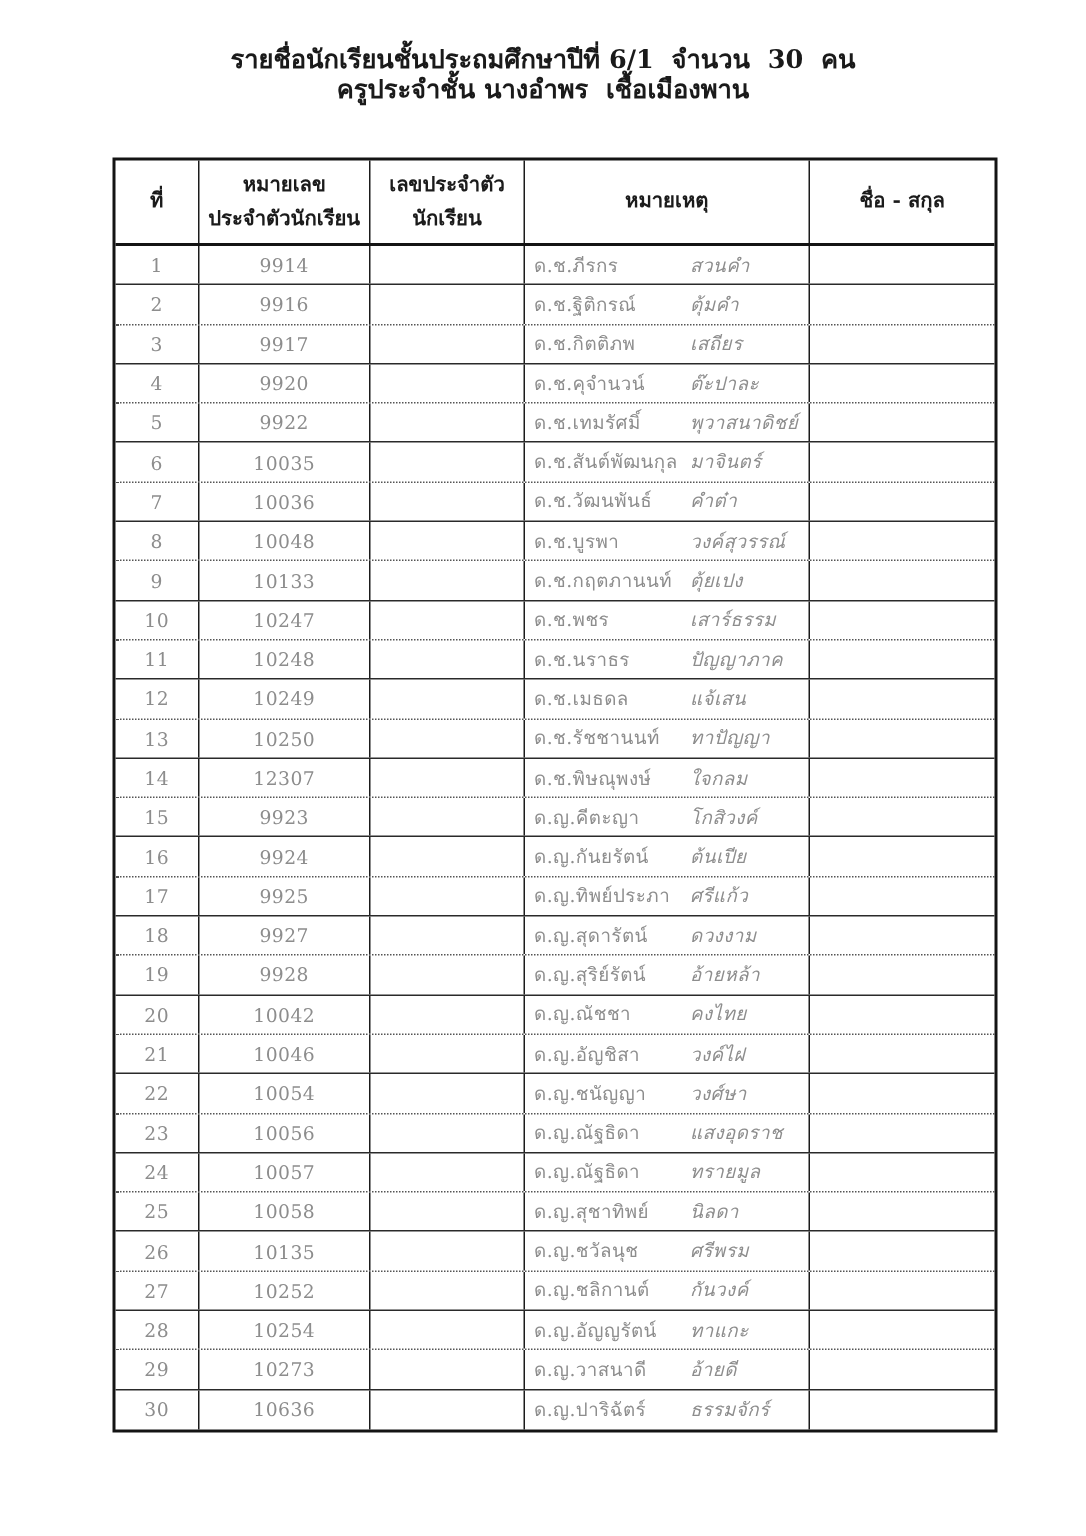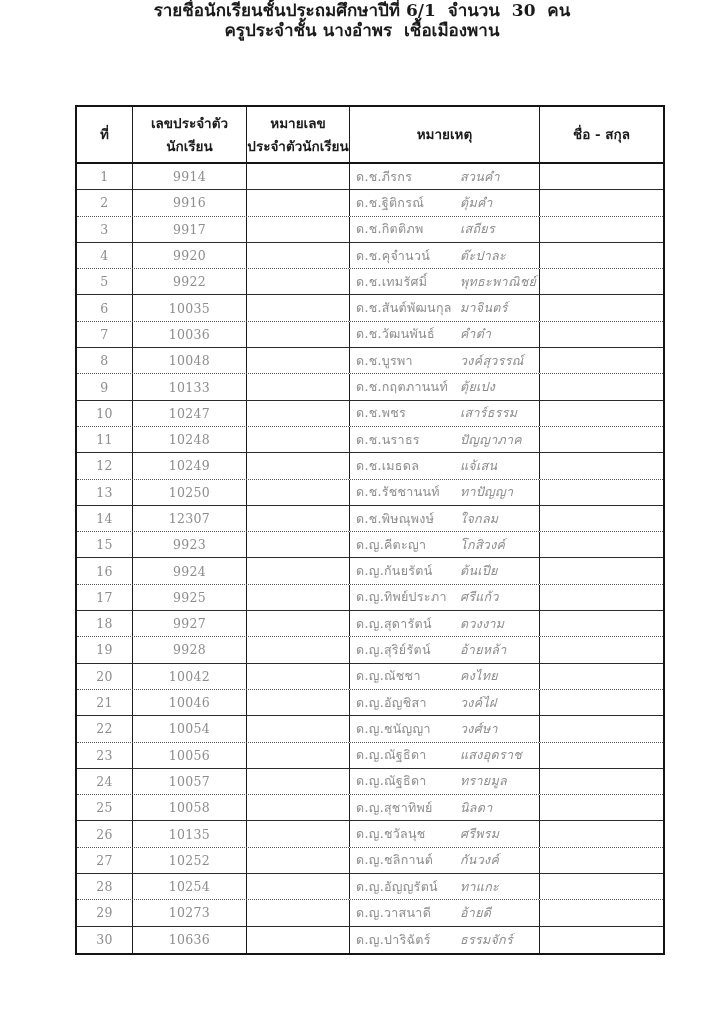--- a/index.html
+++ b/index.html
@@ -8,21 +8,21 @@
     background:#ffffff;
     font-family:"DejaVu Serif","Liberation Serif",serif;
     -webkit-font-smoothing:antialiased;
   }
   .page { position:relative; width:724px; height:1024px; overflow:hidden; }
 
   .doc-title {
     text-align:center; font-weight:bold; color:#1a1a1a;
     font-size:17px; line-height:1.2; white-space:pre;
   }
-  .doc-title.line1 { }
+  .doc-title.line1 { padding-top:30px; }
   .doc-title.line2 { }
 
   .tbl {
     position:absolute; left:75px; top:105px; width:590px;
     border:2px solid #141414; box-sizing:border-box; background:#fff;
   }
   .grid-row {
     display:grid;
     grid-template-columns:56px 114px 103px 190px 123px;
     box-sizing:border-box;
@@ -63,26 +63,26 @@
   <div class="doc-title line1">รายชื่อนักเรียนชั้นประถมศึกษาปีที่ 6/1  จำนวน  30  คน</div>
   <div class="doc-title line2">ครูประจำชั้น นางอำพร  เชื้อเมืองพาน</div>
 
   <div class="tbl">
 
     <div class="grid-row hdr-row">
       <div class="cell hdr-cell">
         <span>ที่</span>
       </div>
       <div class="cell hdr-cell">
+        <span>หมายเลข</span>
+        <span>ประจำตัวนักเรียน</span>
+      </div>
+      <div class="cell hdr-cell">
         <span>เลขประจำตัว</span>
         <span>นักเรียน</span>
-      </div>
-      <div class="cell hdr-cell">
-        <span>หมายเลข</span>
-        <span>ประจำตัวนักเรียน</span>
       </div>
       <div class="cell hdr-cell">
         <span>หมายเหตุ</span>
       </div>
       <div class="cell hdr-cell">
         <span>ชื่อ - สกุล</span>
       </div>
     </div>
 
     <div>
@@ -129,21 +129,21 @@
     </div>
     <div class="cell"></div>
   </div>
 
   <div class="grid-row row">
     <div class="cell">5</div>
     <div class="cell">9922</div>
     <div class="cell"></div>
     <div class="cell cell-name">
       <span class="fname">ด.ช.เทมรัศมิ์</span>
-      <span class="lname">พุทธะพาณิชย์</span>
+      <span class="lname">พุวาสนาดิชย์</span>
     </div>
     <div class="cell"></div>
   </div>
 
   <div class="grid-row row">
     <div class="cell">6</div>
     <div class="cell">10035</div>
     <div class="cell"></div>
     <div class="cell cell-name">
       <span class="fname">ด.ช.สันต์พัฒนกุล</span>

